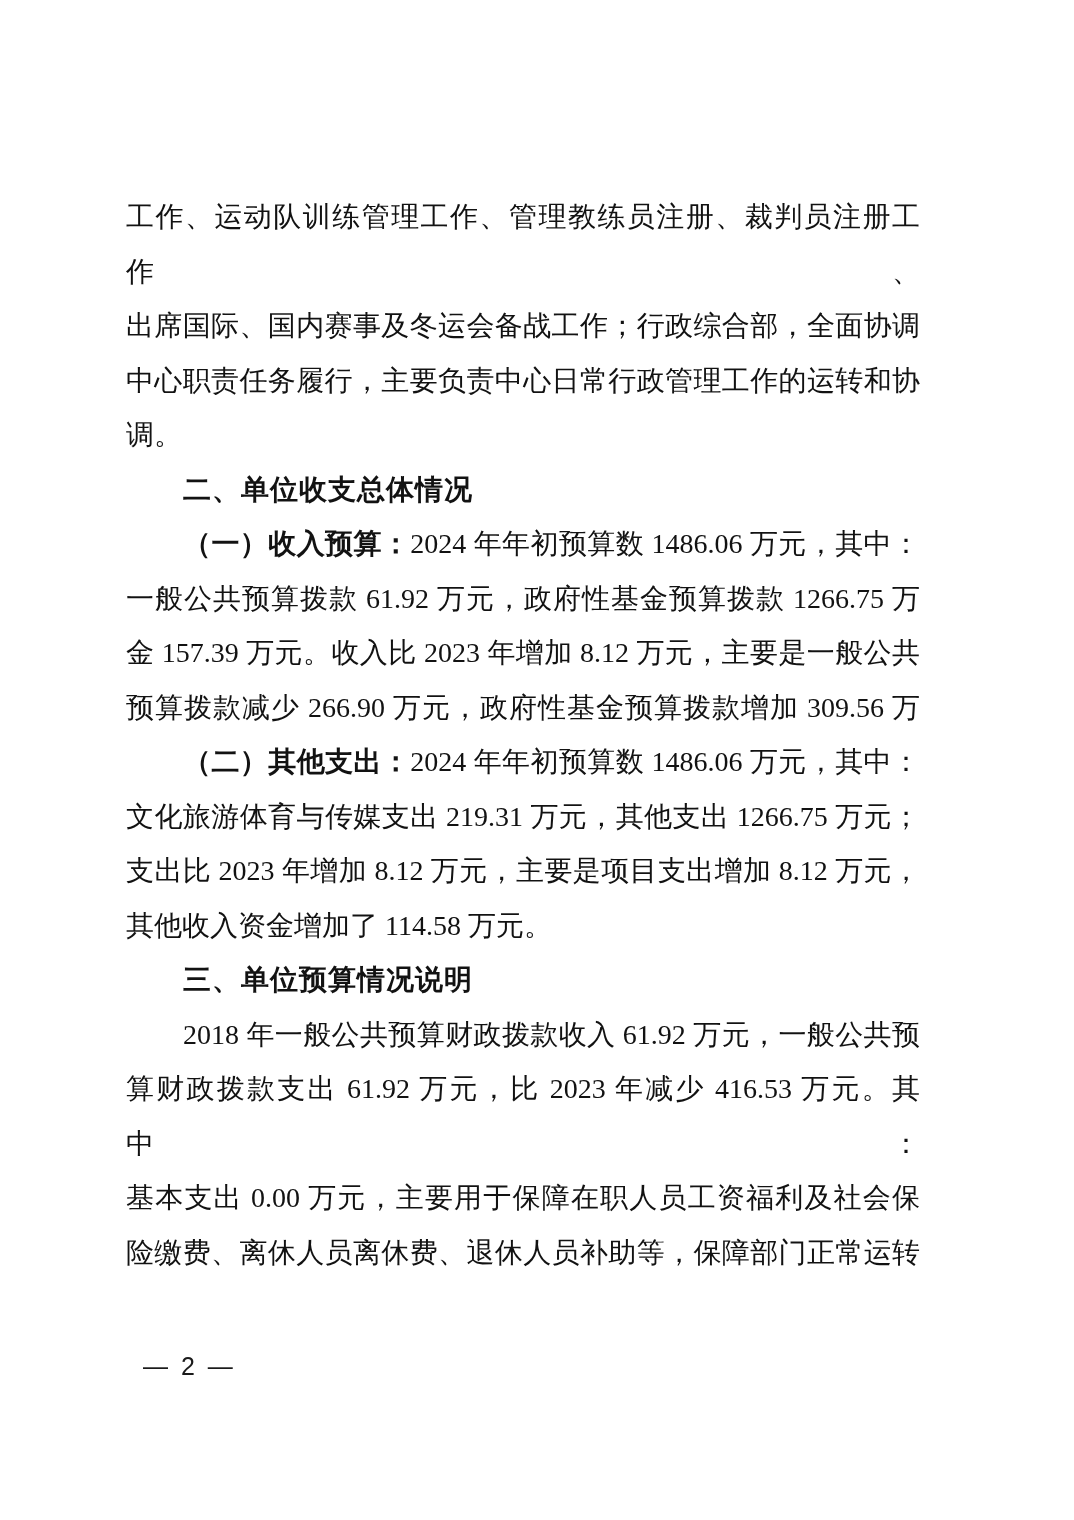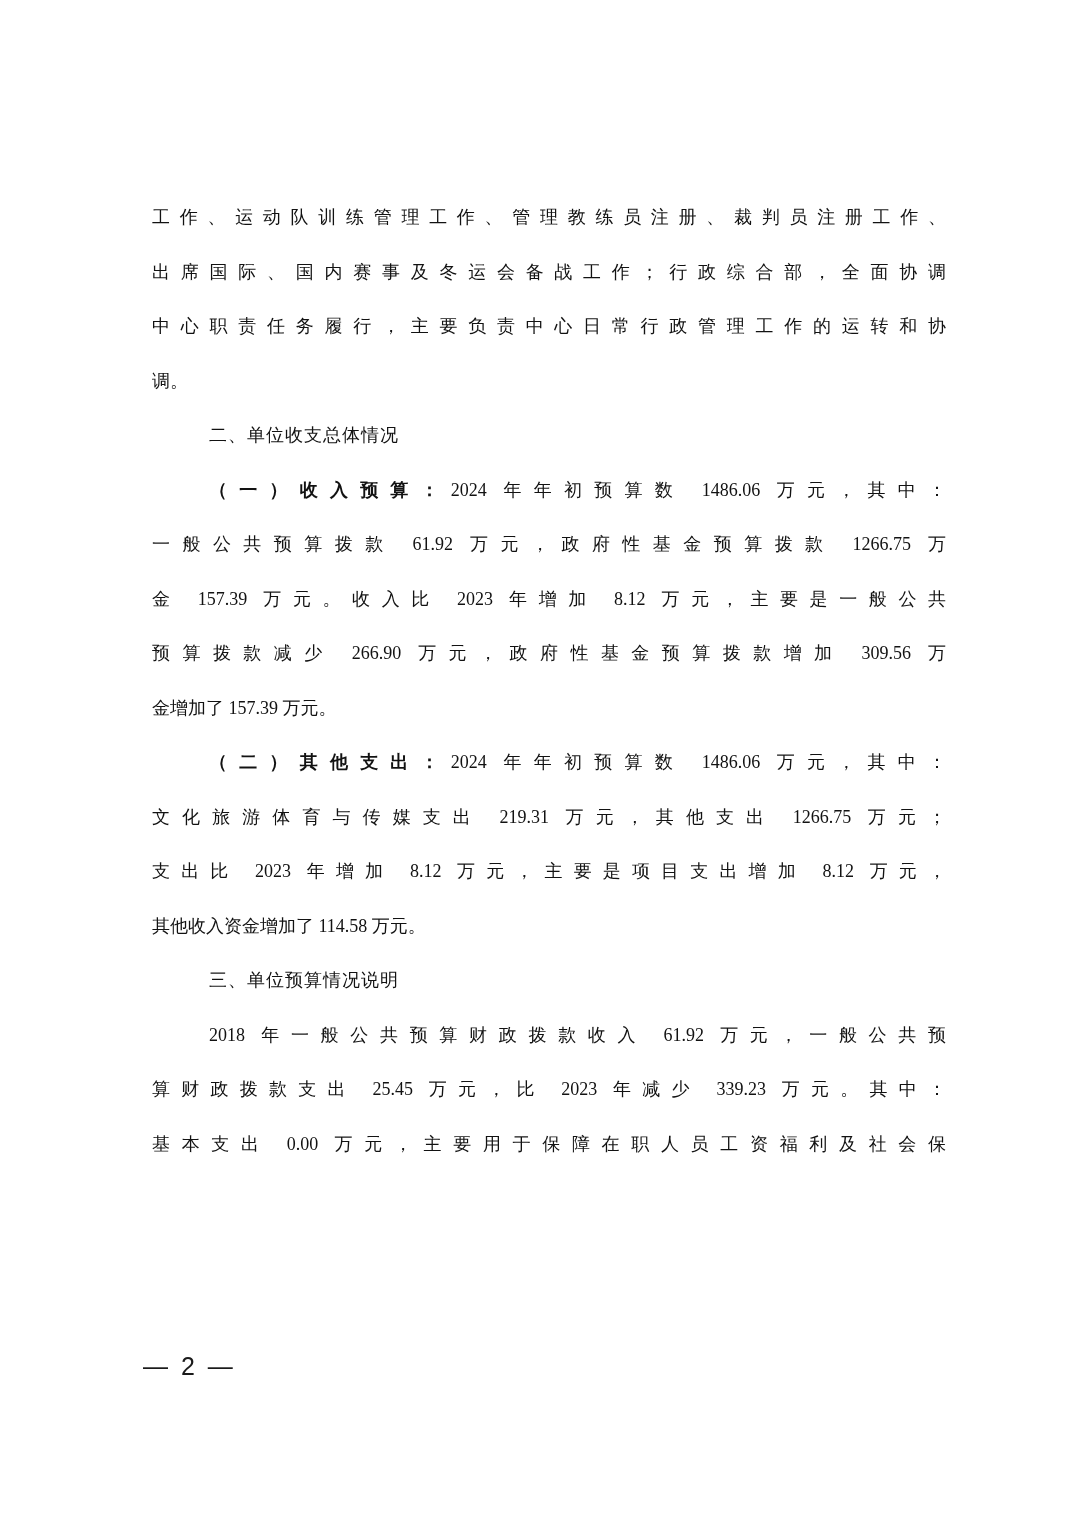--- a/index.html
+++ b/index.html
@@ -7,37 +7,37 @@
     position: relative;
     width: 1074px;
     height: 1520px;
     background: #ffffff;
     overflow: hidden;
     font-family: "Liberation Serif", "DejaVu Serif", serif;
     color: #121212;
   }
   .content {
     position: absolute;
-    left: 152px;
+    left: 126px;
     top: 190px;
     width: 794px;
-    font-size: 18px;
+    font-size: 28px;
     line-height: 54.5px;
     text-align: left;
   }
   .para { margin: 0; padding: 0; }
   .line { display: block; }
   .line.j {
     text-align: justify;
     text-align-last: justify;
     -moz-text-align-last: justify;
   }
   .line.first { text-indent: 57px; }
   .para.heading .line {
-    font-weight: normal;
+    font-weight: bold;
     font-family: "Liberation Sans", "DejaVu Sans", sans-serif;
     letter-spacing: 1px;
   }
   .lead { font-weight: bold; }
   .footer {
     position: absolute;
     left: 143px;
     top: 1352px;
     font-size: 25px;
     letter-spacing: 3px;
@@ -57,31 +57,31 @@
         <div class="line">调。</div>
       </div>
       <div class="para heading">
         <div class="line first">二、单位收支总体情况</div>
       </div>
       <div class="para body">
         <div class="line j first"><span class="lead">（一）收入预算：</span>2024 年年初预算数 1486.06 万元，其中：</div>
         <div class="line j">一般公共预算拨款 61.92 万元，政府性基金预算拨款 1266.75 万</div>
         <div class="line j">金 157.39 万元。收入比 2023 年增加 8.12 万元，主要是一般公共</div>
         <div class="line j">预算拨款减少 266.90 万元，政府性基金预算拨款增加 309.56 万</div>
-        <div class="line">金增加了 157.39 万元。</div>
       </div>
       <div class="para body">
         <div class="line j first"><span class="lead">（二）其他支出：</span>2024 年年初预算数 1486.06 万元，其中：</div>
         <div class="line j">文化旅游体育与传媒支出 219.31 万元，其他支出 1266.75 万元；</div>
         <div class="line j">支出比 2023 年增加 8.12 万元，主要是项目支出增加 8.12 万元，</div>
         <div class="line">其他收入资金增加了 114.58 万元。</div>
       </div>
       <div class="para heading">
         <div class="line first">三、单位预算情况说明</div>
       </div>
       <div class="para body">
         <div class="line j first">2018 年一般公共预算财政拨款收入 61.92 万元，一般公共预</div>
-        <div class="line j">算财政拨款支出 25.45 万元，比 2023 年减少 339.23 万元。其中：</div>
+        <div class="line j">算财政拨款支出 61.92 万元，比 2023 年减少 416.53 万元。其中：</div>
         <div class="line j">基本支出 0.00 万元，主要用于保障在职人员工资福利及社会保</div>
+        <div class="line j">险缴费、离休人员离休费、退休人员补助等，保障部门正常运转</div>
       </div>
     </div>
   <div class="footer">— 2 —</div>
 </div>
 
 </body></html>

